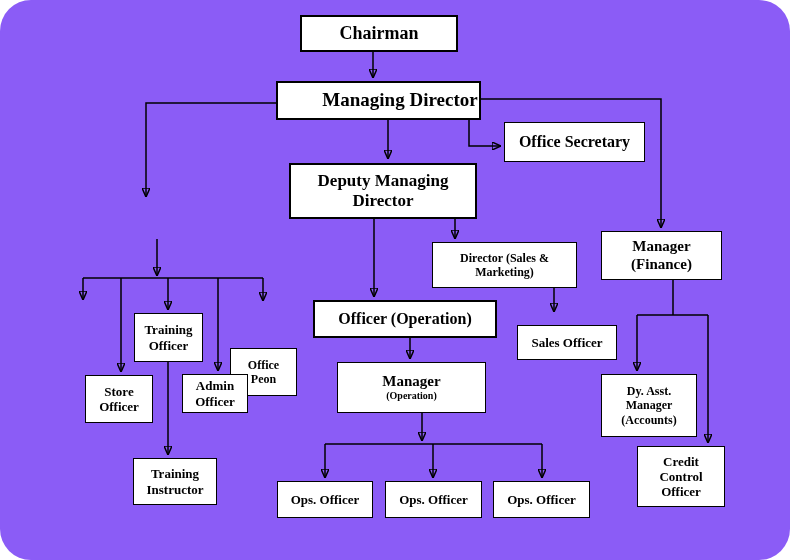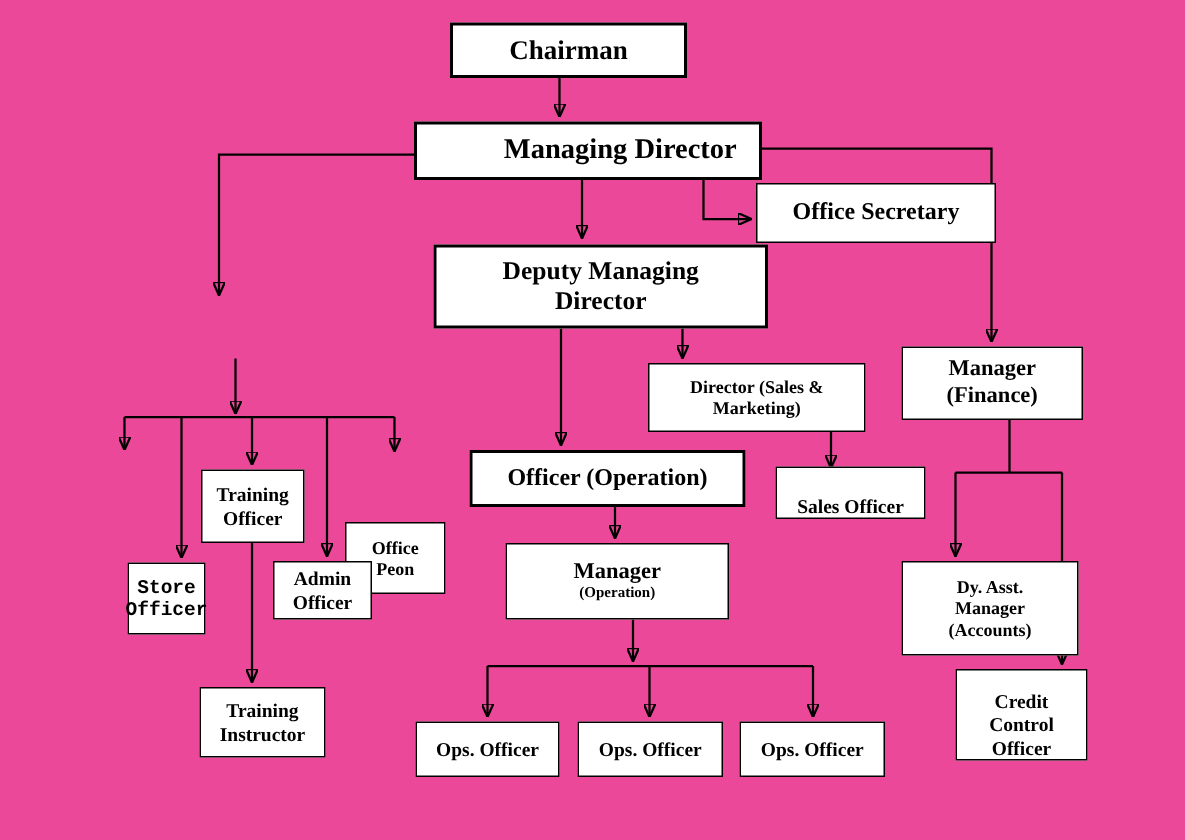--- a/index.html
+++ b/index.html
@@ -4,23 +4,24 @@
 <style>
   html, body {
     margin: 0;
     padding: 0;
     background: #ffffff;
   }
   .canvas {
     position: relative;
     width: 790px;
     height: 560px;
-    background: #ec4899;
+    background: #8b5cf6;
     font-family: "Liberation Serif", "DejaVu Serif", serif;
     overflow: hidden;
+    border-radius: 31px;
   }
   .connectors {
     position: absolute;
     left: 0;
     top: 0;
     width: 790px;
     height: 560px;
   }
   .connectors path {
     stroke: #000000;
@@ -88,90 +89,90 @@
     <path d="M542,444 V478" marker-end="url(#arrow)"></path>
     <path d="M673,280 V315 M637,315 H708"></path>
     <path d="M637,315 V371" marker-end="url(#arrow)"></path>
     <path d="M708,315 V443" marker-end="url(#arrow)"></path>
   </svg>
 
   <div class="node thick fs18" style="left:300px; top:15px; width:158px; height:37px;">
     <span>Chairman</span>
   </div>
 
-  <div class="node thick fs19" style="left:276px; top:81px; width:232px; height:39px;padding-left:43px;">
+  <div class="node thick fs19" style="left:276px; top:81px; width:205px; height:39px;padding-left:43px;">
     <span>Managing Director</span>
   </div>
 
-  <div class="node fs16" style="left:504px; top:122px; width:160px; height:40px;">
+  <div class="node fs16" style="left:504px; top:122px; width:141px; height:40px;">
     <span>Office Secretary</span>
   </div>
 
-  <div class="node thick fs17" style="left:289px; top:163px; width:223px; height:56px;">
+  <div class="node thick fs17" style="left:289px; top:163px; width:188px; height:56px;">
     <span>Deputy Managing
 Director</span>
   </div>
 
 
   <div class="node fs14" style="left:432px; top:242px; width:145px; height:46px;">
     <span>Director (Sales &amp;
 Marketing)</span>
   </div>
 
   <div class="node fs15" style="left:601px; top:231px; width:121px; height:49px;">
     <span>Manager
 (Finance)</span>
   </div>
 
   <div class="node thick fs16" style="left:313px; top:300px; width:184px; height:38px;">
     <span>Officer (Operation)</span>
   </div>
 
-  <div class="node fs13" style="left:517px; top:311px; width:100px; height:35px;justify-content:flex-end;">
+  <div class="node fs13" style="left:517px; top:325px; width:100px; height:35px;">
     <span>Sales Officer</span>
   </div>
 
 
   <div class="node fs13" style="left:134px; top:313px; width:69px; height:49px;">
     <span>Training
 Officer</span>
   </div>
 
   <div class="node fs14" style="left:230px; top:304px; width:67px; height:48px;margin-top:44px;">
     <span>Office
 Peon</span>
   </div>
 
-  <div class="node fs13" style="left:85px; top:375px; width:52px; height:48px;font-family:Liberation Mono, monospace;">
+  <div class="node fs13" style="left:85px; top:375px; width:68px; height:48px;">
     <span>Store
 Officer</span>
   </div>
 
   <div class="node fs13" style="left:182px; top:374px; width:66px; height:39px;">
     <span>Admin
 Officer</span>
   </div>
 
   <div class="node fs13" style="left:133px; top:458px; width:84px; height:47px;">
     <span>Training
 Instructor</span>
   </div>
 
   <div class="node fs15" style="left:337px; top:362px; width:149px; height:51px;">
     <span>Manager</span>
     <span class="subtitle-sm">(Operation)</span>
   </div>
 
-  <div class="node fs12" style="left:601px; top:374px; width:118px; height:63px;">
+  <div class="node fs12" style="left:601px; top:374px; width:96px; height:63px;">
     <span>Dy. Asst.
 Manager
 (Accounts)</span>
   </div>
 
-  <div class="node fs13" style="left:637px; top:446px; width:88px; height:61px;justify-content:flex-end;">
+  <div class="node fs13" style="left:637px; top:446px; width:88px; height:61px;">
     <span>Credit
 Control
 Officer</span>
   </div>
 
   <div class="node fs13" style="left:277px; top:481px; width:96px; height:37px;">
     <span>Ops. Officer</span>
   </div>
 
   <div class="node fs13" style="left:385px; top:481px; width:97px; height:37px;">

